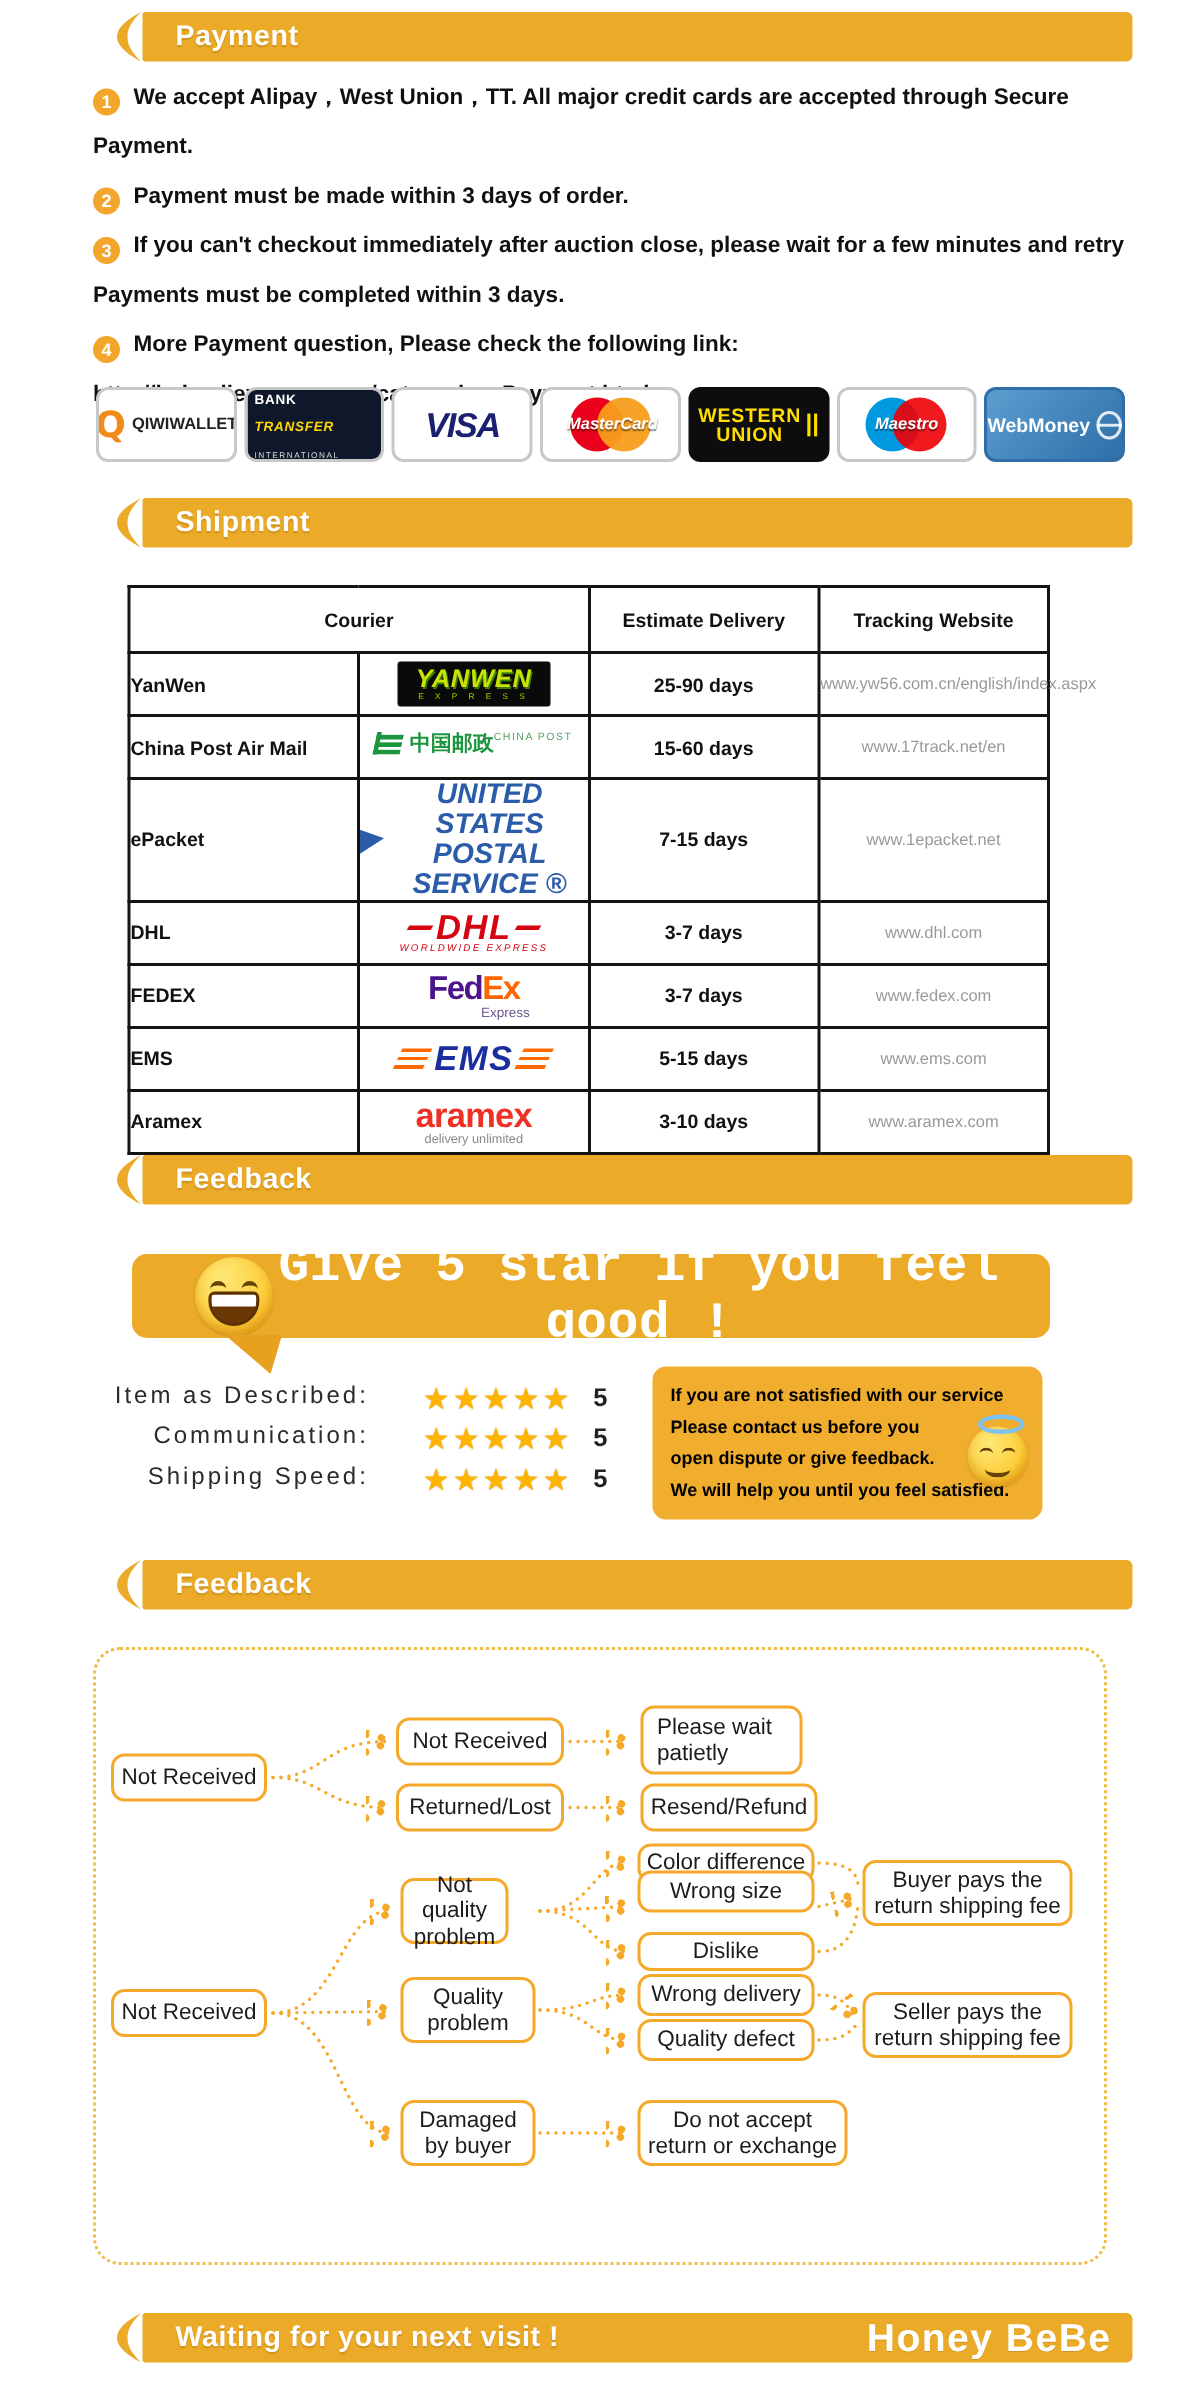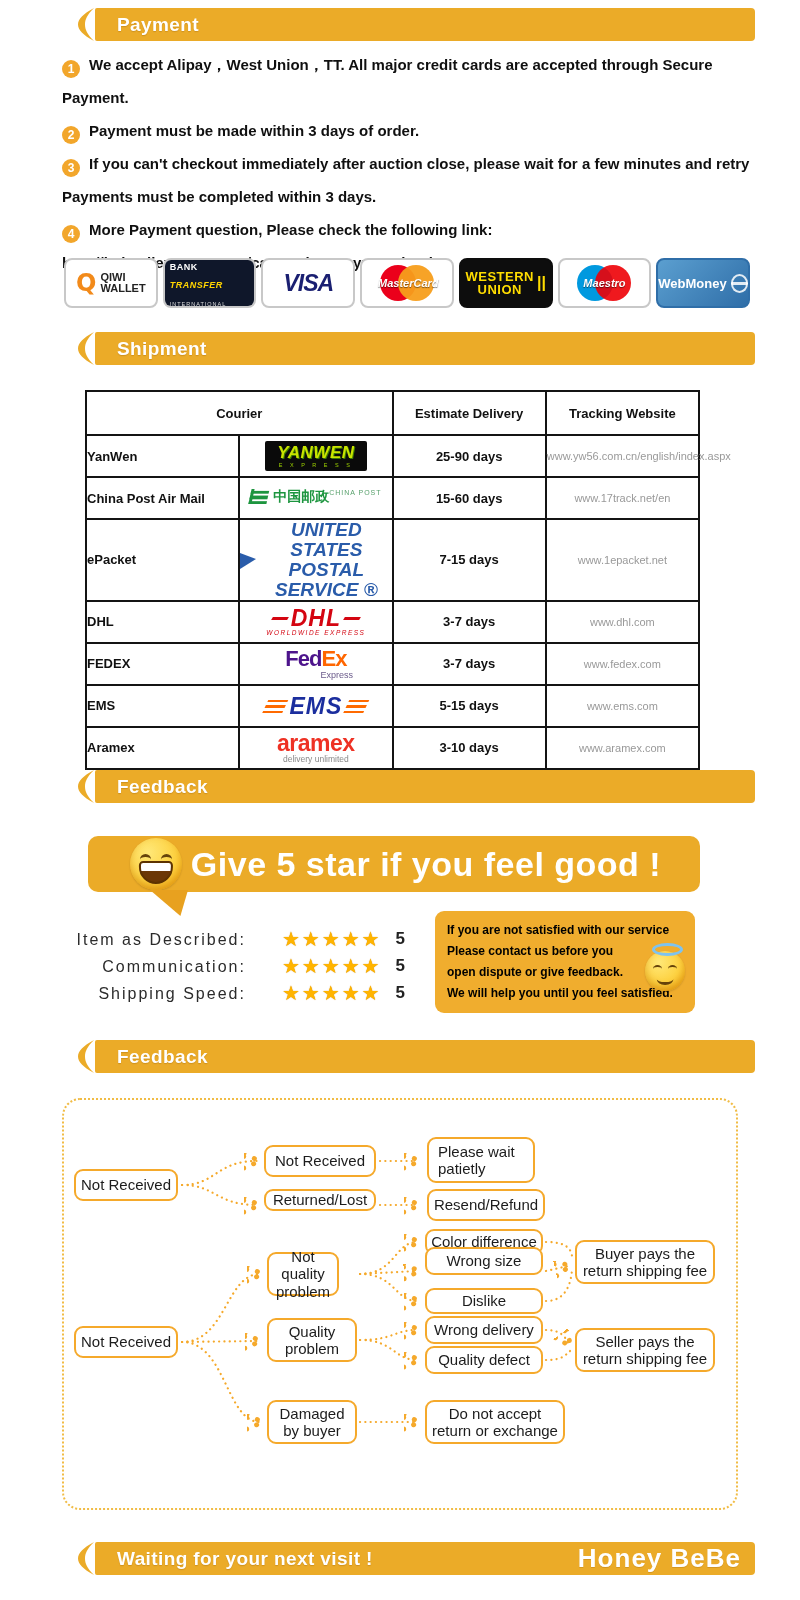--- a/index.html
+++ b/index.html
@@ -22,21 +22,21 @@
   .bullet{display:inline-block;width:18px;height:18px;border-radius:50%;background:#F2A62B;
           color:#fff;font-size:12px;font-weight:bold;line-height:18px;text-align:center;
           margin-right:9px;vertical-align:-3px;}
   .pay-link{margin:0;font-size:15px;font-weight:bold;line-height:33px;color:#101010;text-decoration:none;display:block;}
 
   
   .pay-methods{position:absolute;left:64px;top:258px;width:686px;display:flex;gap:5px;}
   .pcard{flex:1;height:46px;border:2px solid #c8c8c8;border-radius:8px;background:#fff;
          display:flex;align-items:center;justify-content:center;overflow:hidden;position:relative;}
   .qiwi-icon{color:#F28A1A;font-weight:900;font-size:24px;margin-right:4px;font-family:"DejaVu Sans",sans-serif;}
-  .qiwi-lines{display:flex;flex-direction:column;font-size:11px;font-weight:900;line-height:11px;color:#222;}
+  .qiwi-lines{display:flex;font-size:11px;font-weight:900;line-height:11px;color:#222;}
   .bank-inner{background:#0f172a;border-radius:4px;padding:3px 5px;text-align:left;}
   .bank-l1{font-size:9px;font-weight:900;color:#fff;letter-spacing:.5px;}
   .bank-l1 .tr{color:#FFD400;font-style:italic;}
   .bank-l2{font-size:5.5px;color:#ddd;letter-spacing:1px;}
   .visa-txt{color:#1A1F71;font-weight:900;font-style:italic;font-size:23px;letter-spacing:-1px;}
   .mc-circles,.ma-circles{position:relative;width:58px;height:36px;}
   .mc-circles .c1{position:absolute;left:2px;top:0;width:36px;height:36px;border-radius:50%;background:#EB001B;}
   .mc-circles .c2{position:absolute;right:2px;top:0;width:36px;height:36px;border-radius:50%;background:#F79E1B;opacity:.95;}
   .ma-circles .c1{position:absolute;left:2px;top:0;width:36px;height:36px;border-radius:50%;background:#0099DF;}
   .ma-circles .c2{position:absolute;right:2px;top:0;width:36px;height:36px;border-radius:50%;background:#ED0006;opacity:.9;}
@@ -93,21 +93,21 @@
 
   .tips{position:absolute;left:50px;top:717px;width:700px;text-align:center;
         font-size:17px;font-weight:900;color:#FFC62E;letter-spacing:.2px;
         -webkit-text-stroke:1px #000;
         text-shadow:-1.5px -1.5px 0 #000,1.5px -1.5px 0 #000,-1.5px 1.5px 0 #000,1.5px 1.5px 0 #000,0 2px 0 #000;}
 
   
   .fb-banner{position:absolute;left:88px;top:836px;width:612px;height:56px;background:#EBAB28;
              border-radius:10px;display:flex;align-items:center;}
   .fb-banner .btext{flex:1;text-align:center;color:#fff;font-size:34px;font-weight:bold;
-                    letter-spacing:.5px;padding-right:30px;}
+                    letter-spacing:.5px;padding-right:30px;font-family:Liberation Mono, monospace;}
   .fb-tail{position:absolute;left:150px;top:890px;width:38px;height:26px;background:#E8A11F;
            clip-path:polygon(0 0,100% 0,80% 100%);}
 
   .face{position:relative;border-radius:50%;
         background:radial-gradient(circle at 35% 28%,#ffe878,#fdd140 55%,#f3a40a);
         box-shadow:inset 0 -4px 7px rgba(190,110,0,.4),0 1px 2px rgba(0,0,0,.15);}
   .face .eye{position:absolute;width:11px;height:8px;border-top:3px solid #66430a;
              border-radius:50% 50% 0 0;top:30%;}
   .face .eye.l{left:20%;} .face .eye.r{right:20%;}
   .face .mouth-open{position:absolute;left:50%;transform:translateX(-50%);bottom:12%;
@@ -116,21 +116,21 @@
   .face .mouth-open .teeth{position:absolute;left:0;right:0;top:0;height:45%;background:#fff;}
   .laugh{width:52px;height:52px;}
   .angel{width:40px;height:40px;}
   .angel .halo{position:absolute;left:18%;top:-20%;width:62%;height:18%;
         border:3px solid #7ec3ef;border-radius:50%;background:transparent;}
   .angel .eye{width:9px;height:6px;border-top-width:2.5px;top:34%;}
   .angel .smile{position:absolute;left:50%;transform:translateX(-50%);bottom:16%;
         width:42%;height:22%;border-bottom:3px solid #66430a;border-radius:0 0 50% 50%;}
 
   .ratings{position:absolute;left:75px;top:922px;width:330px;}
-  .rating-row{display:flex;align-items:flex-end;height:27px;}
+  .rating-row{display:flex;align-items:flex-start;height:27px;}
   .rating-label{width:190px;text-align:right;font-size:16px;letter-spacing:2px;color:#2b2b2b;}
   .stars{margin-left:36px;font-size:20px;color:#FFB400;letter-spacing:2px;
          text-shadow:0 0 1px #c77f00;line-height:20px;font-family:"DejaVu Sans",sans-serif;}
   .score{margin-left:14px;font-size:17px;font-weight:bold;color:#222;}
 
   .info-box{position:absolute;left:435px;top:911px;width:260px;height:102px;background:#F0AD2E;
             border-radius:9px;padding:9px 12px;box-sizing:border-box;}
   .info-line{color:#000000;font-size:12px;line-height:21px;font-weight:bold;white-space:nowrap;}
   .info-box .angel{position:absolute;right:10px;top:40px;}
 
@@ -401,21 +401,21 @@
       <path d="M482,201 C504,201 507,180 508,170"></path>
       <path d="M296,240 C330,240 330,230 353,230" marker-end="url(#ah)"></path>
       <path d="M296,240 C330,240 330,260 353,260" marker-end="url(#ah)"></path>
       <path d="M482,230 C500,230 502,240 505,244" marker-end="url(#ah)"></path>
       <path d="M482,260 C500,260 502,254 506,251"></path>
       <path d="M296,322 L353,322" marker-end="url(#ah)"></path>
     </svg>
     <div class="fc-box" style="left:10px;top:69px;width:104px;height:32px">Not Received</div>
     <div class="fc-box" style="left:200px;top:45px;width:112px;height:32px">Not Received</div>
     <div class="fc-box left-align" style="left:363px;top:37px;width:108px;height:46px">Please wait patietly</div>
-    <div class="fc-box" style="left:200px;top:89px;width:112px;height:22px">Returned/Lost</div>
+    <div class="fc-box" style="left:200px;top:89px;width:112px;height:32px">Returned/Lost</div>
     <div class="fc-box" style="left:363px;top:89px;width:118px;height:32px">Resend/Refund</div>
     <div class="fc-box" style="left:203px;top:152px;width:72px;height:44px">Not quality problem</div>
     <div class="fc-box" style="left:361px;top:129px;width:118px;height:26px">Color difference</div>
     <div class="fc-box" style="left:361px;top:147px;width:118px;height:28px">Wrong size</div>
     <div class="fc-box" style="left:361px;top:188px;width:118px;height:26px">Dislike</div>
     <div class="fc-box" style="left:511px;top:140px;width:140px;height:44px">Buyer pays the return shipping fee</div>
     <div class="fc-box" style="left:203px;top:218px;width:90px;height:44px">Quality problem</div>
     <div class="fc-box" style="left:361px;top:216px;width:118px;height:28px">Wrong delivery</div>
     <div class="fc-box" style="left:361px;top:246px;width:118px;height:28px">Quality defect</div>
     <div class="fc-box" style="left:511px;top:228px;width:140px;height:44px">Seller pays the return shipping fee</div>

